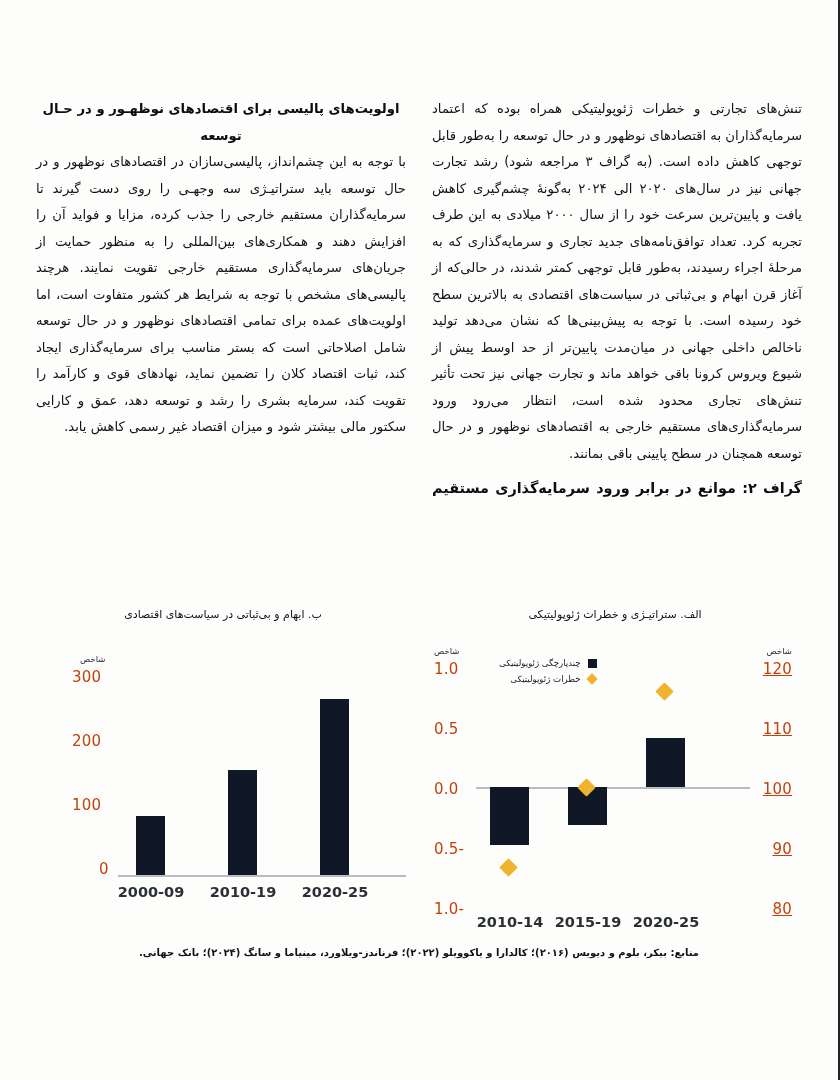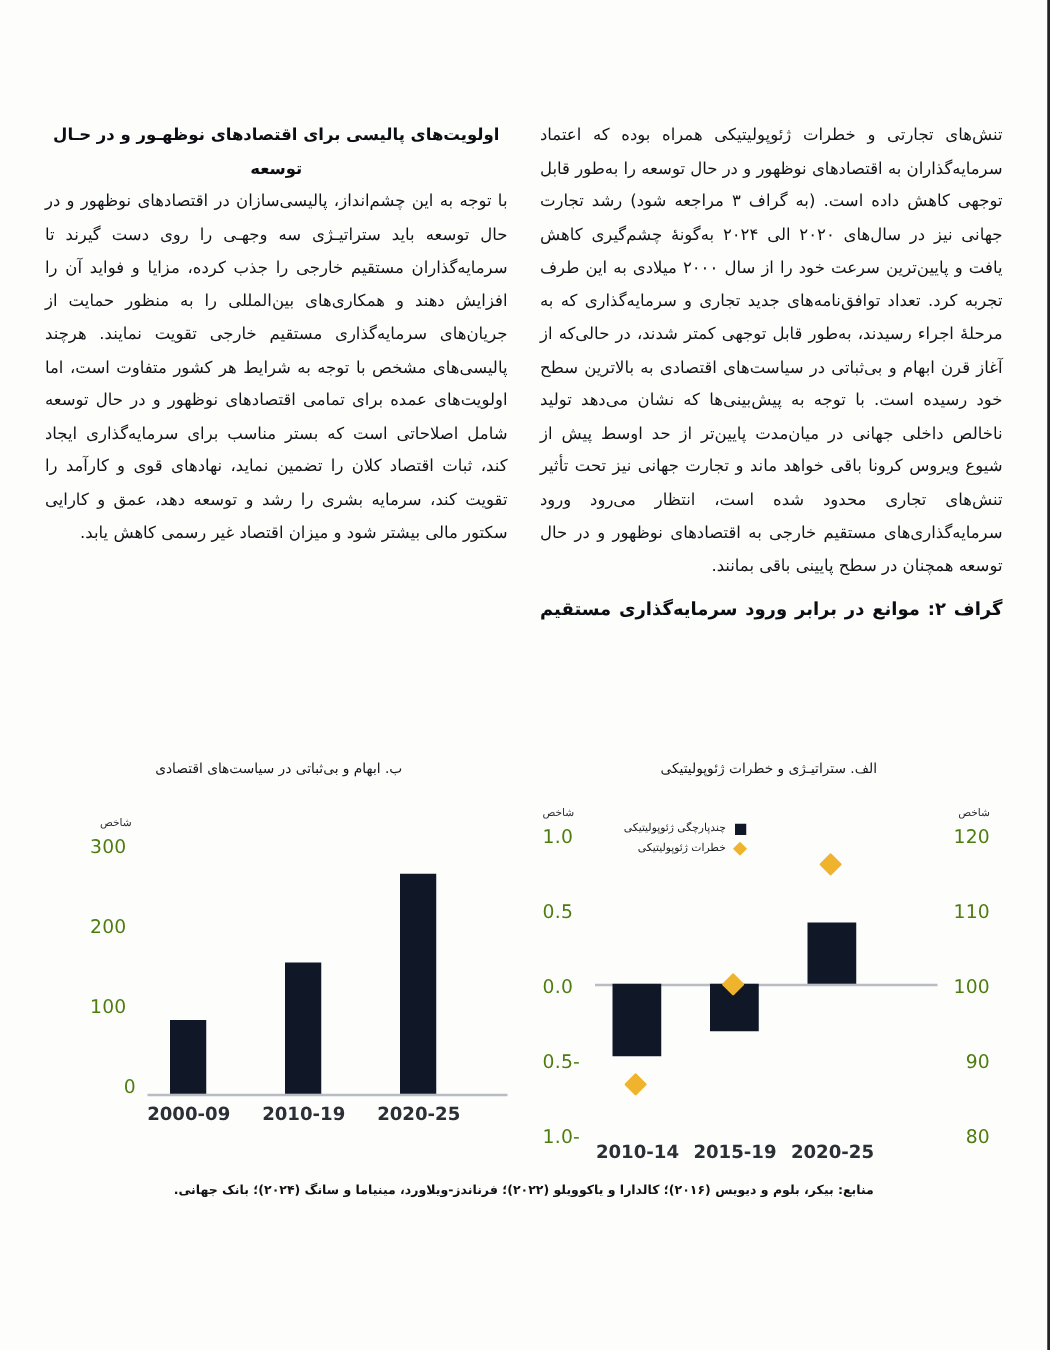--- a/index.html
+++ b/index.html
@@ -89,27 +89,27 @@
 
   .axis-unit{
     position:absolute;
     font-size:8.5px;color:#2a2d33;
     direction:rtl;
     white-space:nowrap;
   }
   .tick{
     position:absolute;
     font-size:15px;
-    color:#4d7c0f;
+    color:#c2410c;
     font-family:"DejaVu Sans",sans-serif;
     white-space:nowrap;
     letter-spacing:.2px;
   }
   .tick.left{text-align:left;}
-  .tick.right{}
+  .tick.right{text-decoration:underline;}
   .catlabel{
     position:absolute;
     font-size:14.5px;font-weight:bold;
     color:#2b2f36;
     font-family:"DejaVu Sans",sans-serif;
     white-space:nowrap;
     text-align:center;
   }
   .bar{position:absolute;background:#101828;}
   .zeroline{position:absolute;background:#b9bcc2;height:1.6px;}

